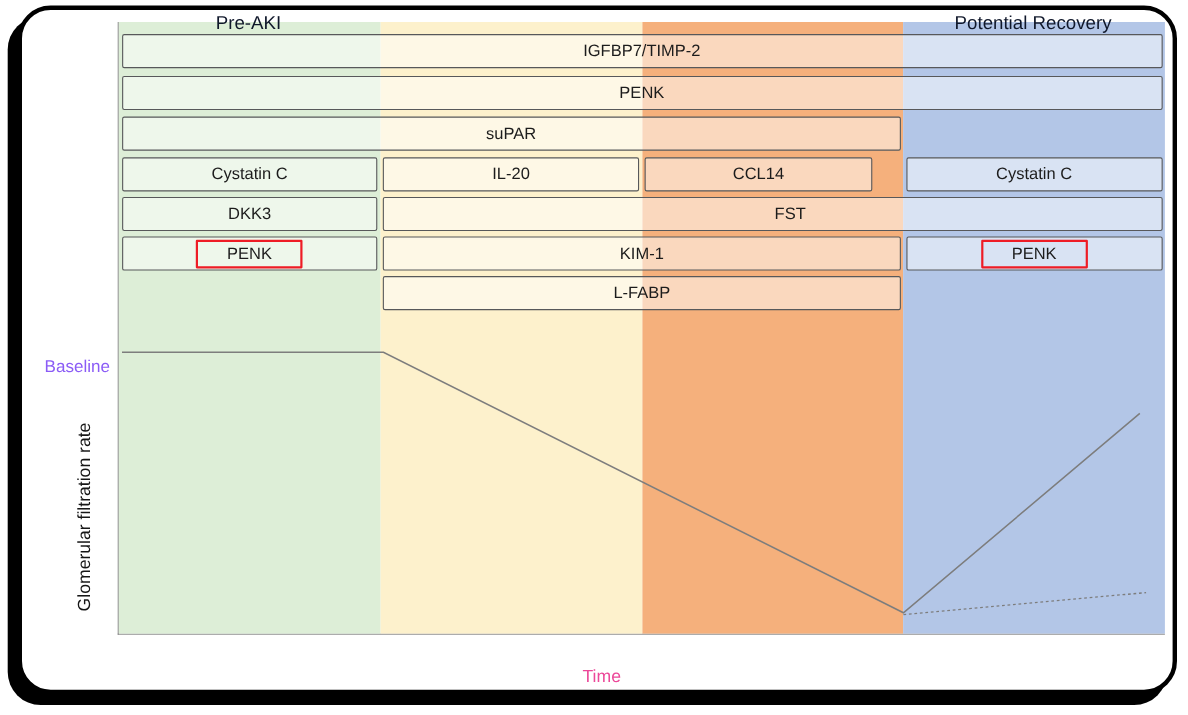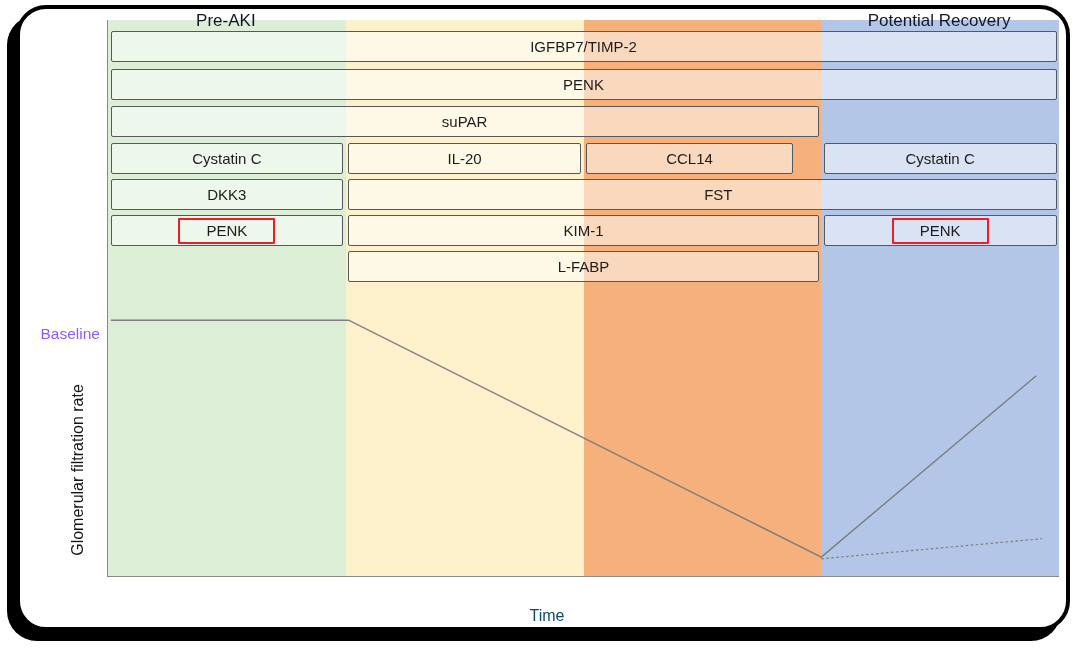--- a/index.html
+++ b/index.html
@@ -43,21 +43,21 @@
     position:absolute;left:8px;top:323px;width:92px;height:22px;
     text-align:right;font-size:15.5px;line-height:22px;color:#8b5cf6;z-index:2;
   }
   .y-label{
     position:absolute;left:-42px;top:460px;width:240px;height:20px;
     transform:rotate(-90deg);text-align:center;
     font-size:16px;line-height:20px;color:#161616;z-index:2;
   }
   .x-label{
     position:absolute;left:447px;top:605px;width:200px;height:22px;
-    text-align:center;font-size:16px;line-height:22px;color:#0c4a6e;z-index:2;
+    text-align:center;font-size:16px;line-height:22px;color:#ec4899;z-index:2;
   }
 </style>
 </head>
 <body>
 
 <div class="card"></div>
 
 <div class="headers" id="headers">
     <div class="phase-header" style="left: 0px; width: 237.75px;">Pre-AKI</div>
     <div class="phase-header" style="left: 713.25px; width: 237.75px;">Potential Recovery</div>

